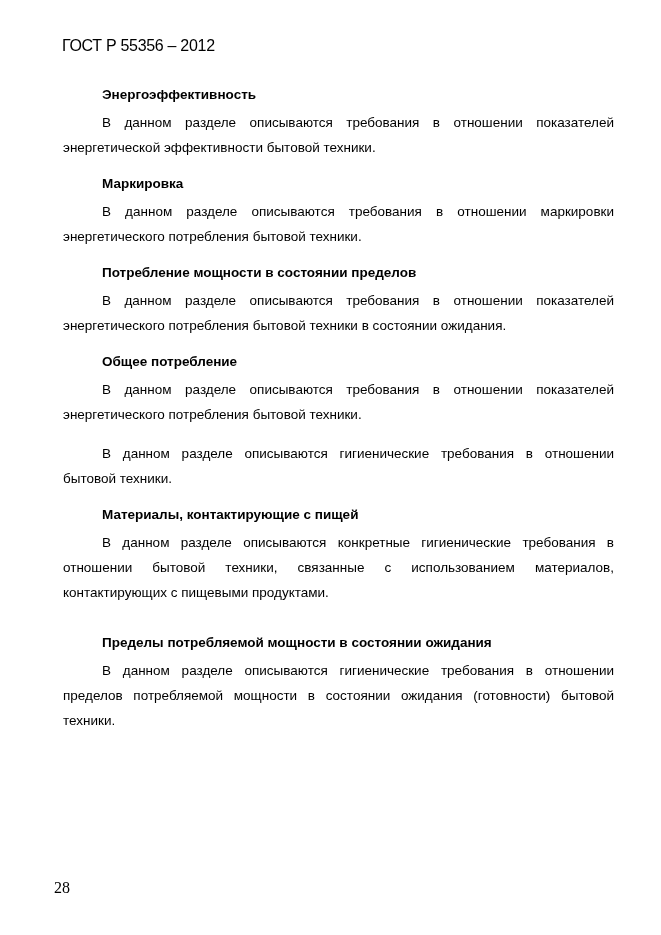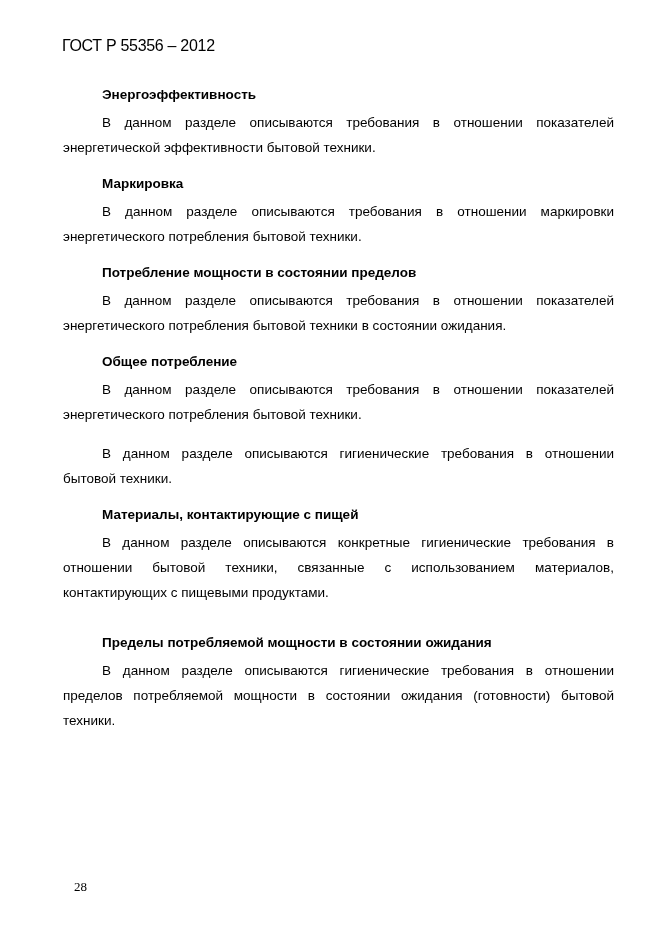--- a/index.html
+++ b/index.html
@@ -4,21 +4,21 @@
 <style>
   html, body { margin: 0; padding: 0; background: #ffffff; }
   body { width: 661px; height: 935px; position: relative; overflow: hidden; color: #000; }
   .page { position: absolute; left: 0; top: 0; width: 661px; height: 748px; background: #fff; }
   .header { position: absolute; left: 62px; top: 37px; font-family: "Liberation Sans", sans-serif; font-size: 16px; letter-spacing: -0.3px; }
   .content { position: absolute; left: 63px; top: 64px; width: 551px; font-family: "Liberation Sans", sans-serif; font-size: 13.5px; margin-top: 21px; }
   .section { margin: 0; }
   .sec-title { font-weight: bold; padding-left: 39px; height: 25px; line-height: 20px; font-size: 13.5px; }
   .sec-body { text-align: justify; text-indent: 39px; line-height: 25px; margin: 0; }
   .gap { height: 14px; }
-  .page-num { position: absolute; left: 74px; top: 879px; font-family: "Liberation Serif", serif; font-size: 13px; }
+  .page-num { position: absolute; left: 54px; top: 879px; font-family: "Liberation Serif", serif; font-size: 16px; }
 </style>
 </head>
 <body>
 
 <div class="page">
   <div class="header">ГОСТ Р 55356 – 2012</div>
 
   <div class="content">
     <div class="section">
       <div class="sec-title">Энергоэффективность</div>

